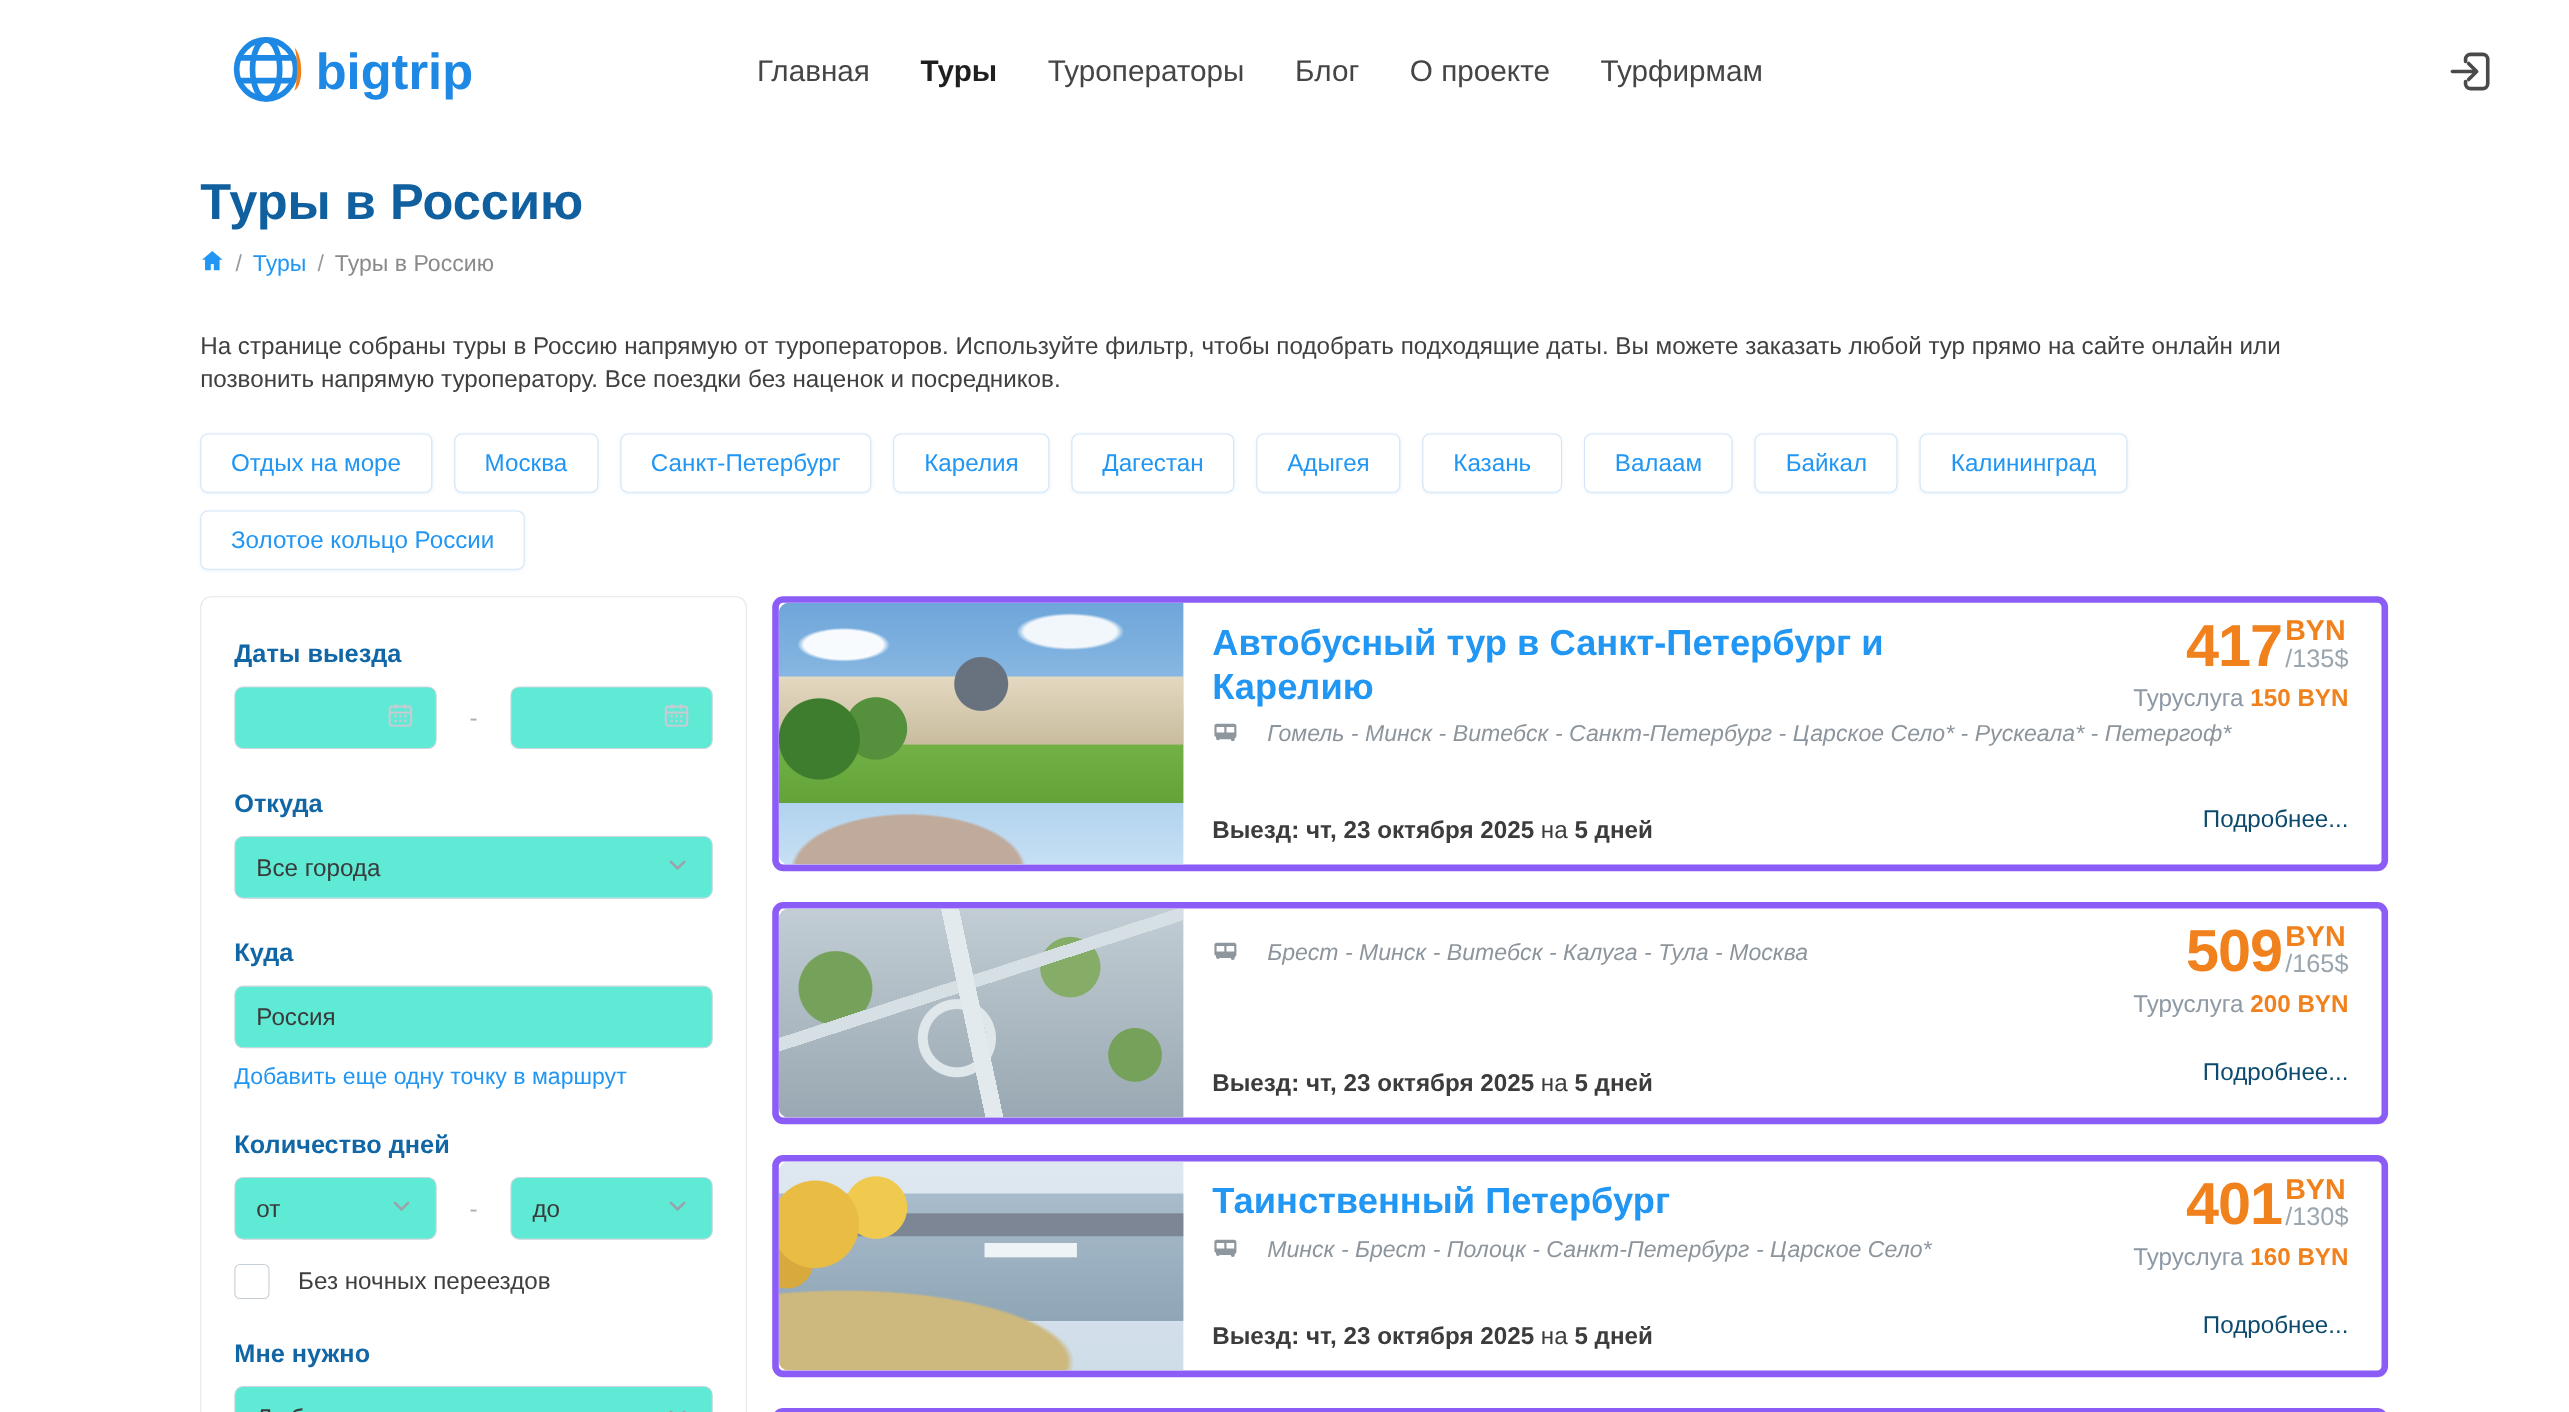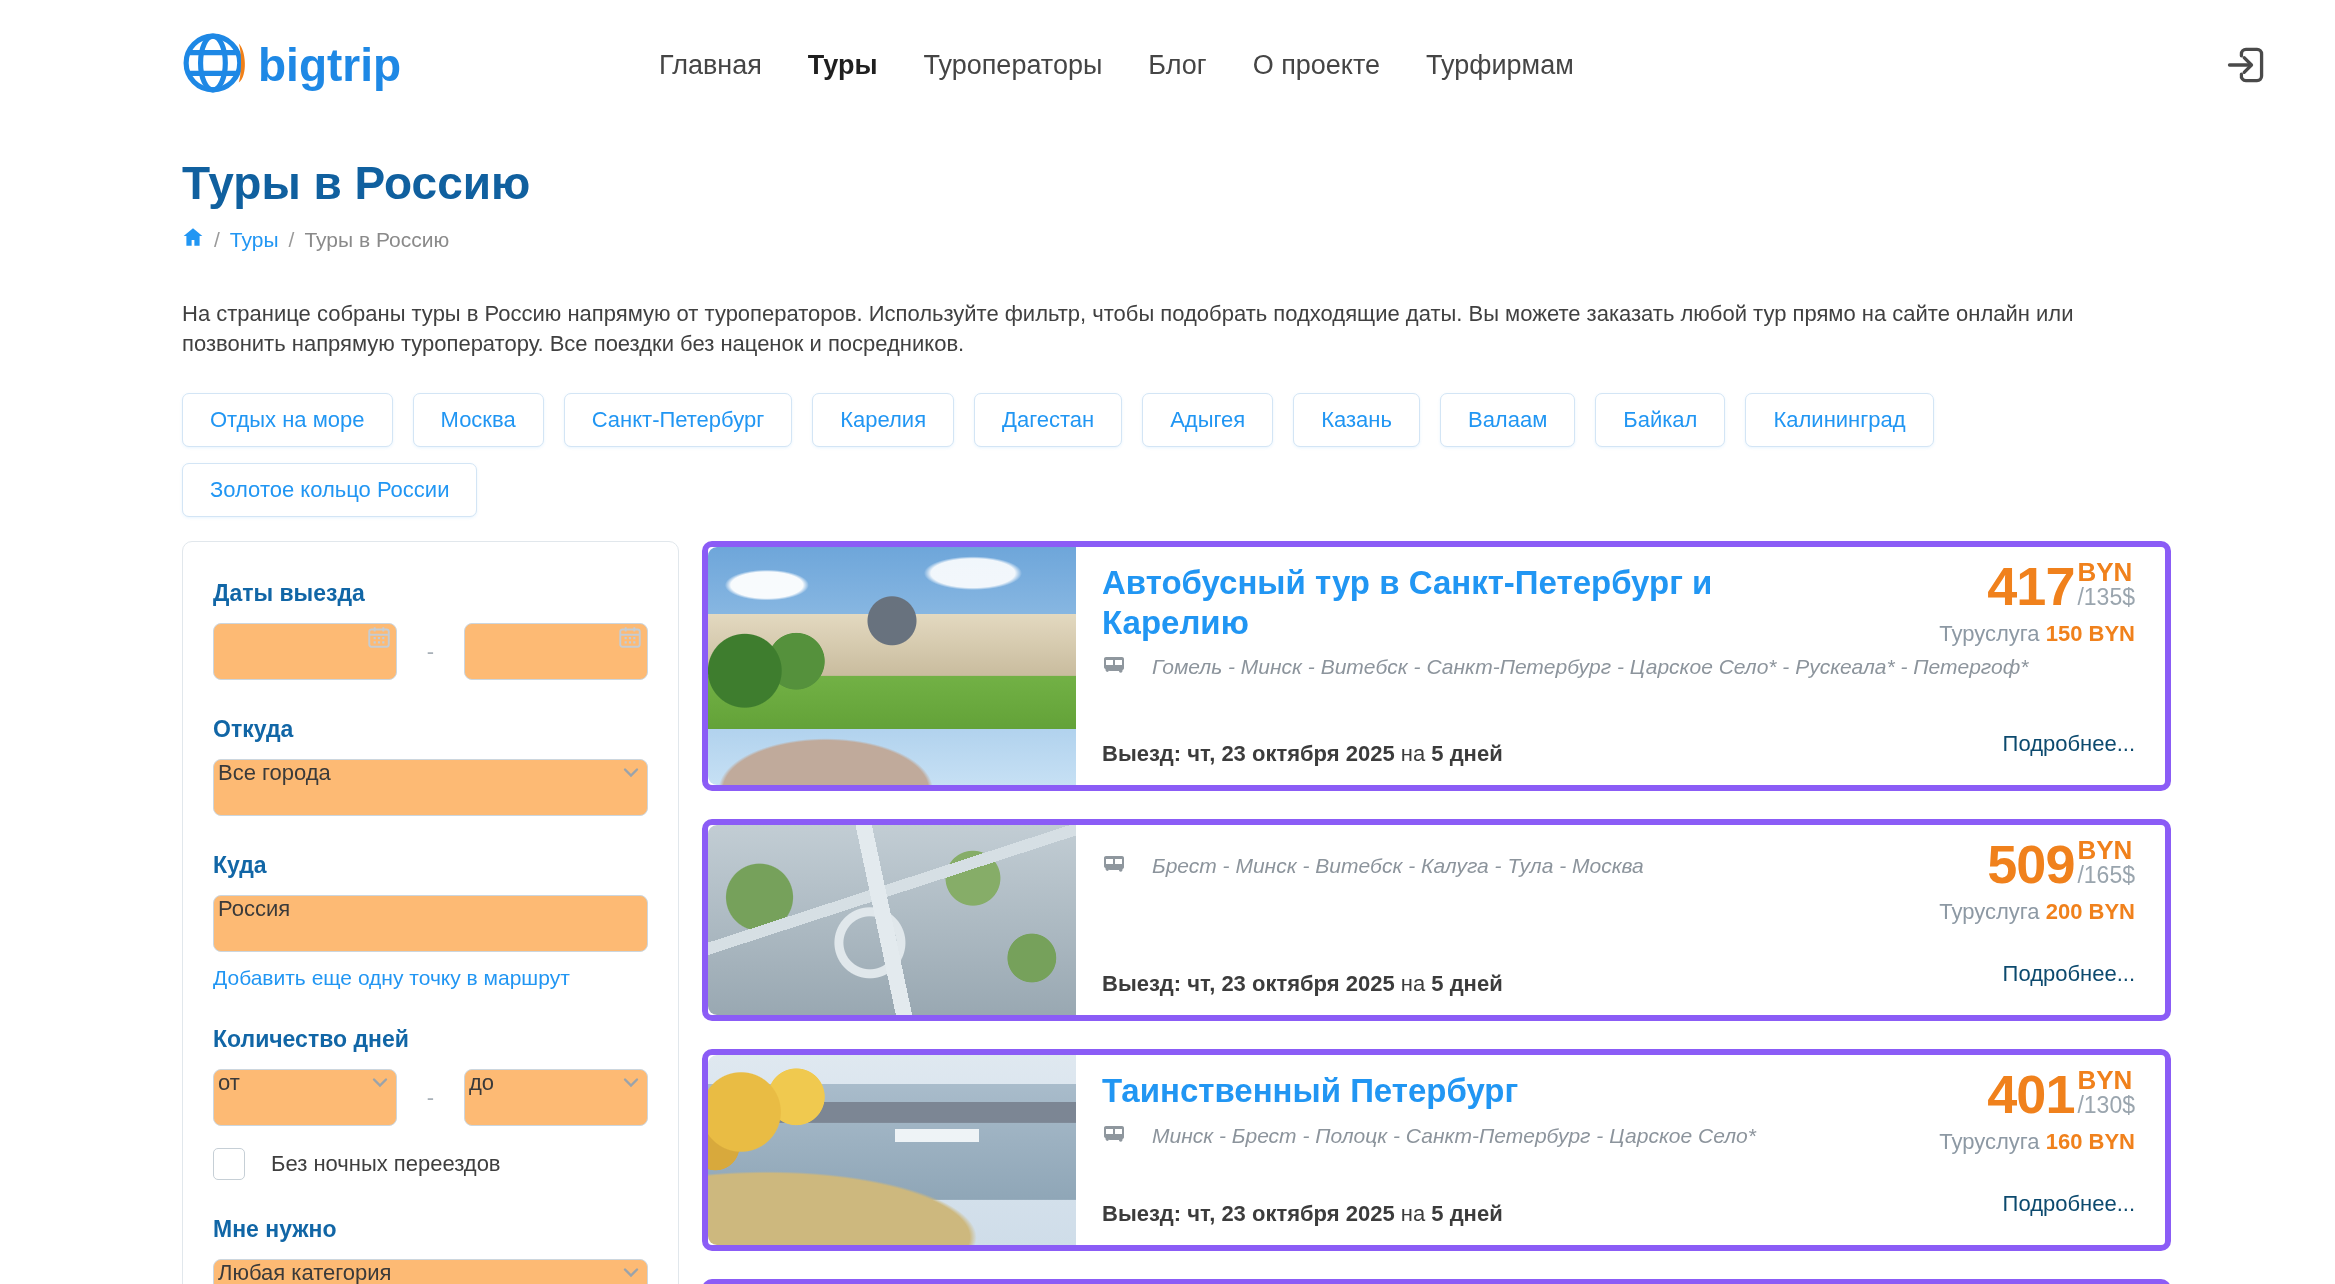--- a/index.html
+++ b/index.html
@@ -1,19 +1,19 @@
 <!DOCTYPE html>
 <html><head>
 <meta charset="utf-8">
 <style>
   html,body{margin:0;padding:0;background:#fff;}
   body{width:2335px;height:1284px;overflow:hidden;font-family:"Liberation Sans",sans-serif;color:#3c3c3c;position:relative;}
   a{text-decoration:none;cursor:pointer;}
   
-  header{height:130px;display:flex;align-items:center;padding:0 67px 0 182px;}
+  header{height:130px;display:flex;align-items:center;padding:0 67px 0 182px;margin-left:29px;}
   .brand{display:flex;align-items:center;}
   .brand-text{font-size:46px;font-weight:700;color:#1e88e5;margin-left:10px;}
   nav{display:flex;gap:46px;margin-left:258px;align-items:center;}
   .nav-item{font-size:27px;color:#454545;}
   .nav-item.active{font-weight:700;color:#1f1f1f;}
   .login{margin-left:auto;display:flex;align-items:center;cursor:pointer;}
   
   .page{padding:0 164px 0 182px;}
   h1{margin:26px 0 16px;font-size:46px;font-weight:700;color:#10609f;}
   .breadcrumb{display:flex;align-items:center;gap:10px;font-size:21px;color:#8a8a8a;margin-bottom:46px;}
@@ -26,21 +26,21 @@
         border:1px solid #d3e5f5;border-radius:7px;box-shadow:0 1px 3px rgba(33,150,243,.10);
         font-family:"Liberation Sans",sans-serif;cursor:pointer;}
   
   .content{display:flex;gap:23px;align-items:flex-start;}
   
   .filters{width:497px;box-sizing:border-box;border:1px solid #e1e7ec;border-radius:10px;
            padding:38px 30px 40px;height:940px;flex:none;}
   .f-label{font-size:23px;font-weight:700;color:#1166a6;margin:36px 0 16px;}
   .f-label:first-child{margin-top:0;}
   .input{height:57px;box-sizing:border-box;border:1px solid #ccd6de;border-radius:8px;
-         display:flex;padding:0 4px;font-size:22px;color:#3a3a3a;background:#fdba74;}
+         display:flex;align-items:center;padding:0 19px;font-size:22px;color:#3a3a3a;background:#5eead4;}
   .row{display:flex;align-items:center;justify-content:space-between;}
   .row .input{width:184px;justify-content:space-between;}
   .dash{color:#a8b0b8;font-size:22px;}
   .select{justify-content:space-between;cursor:pointer;}
   .add-link{display:inline-block;font-size:21px;color:#2196f3;margin-top:14px;}
   .check-row{display:flex;align-items:center;gap:26px;margin-top:22px;font-size:22px;color:#3f3f3f;cursor:pointer;}
   .checkbox{width:30px;height:30px;border:1px solid #c6cfd6;border-radius:5px;background:#fff;flex:none;}
   
   .tours{flex:1;min-width:0;}
   .card{display:flex;border:6px solid #8b5cf6;border-radius:10px;margin-bottom:28px;

